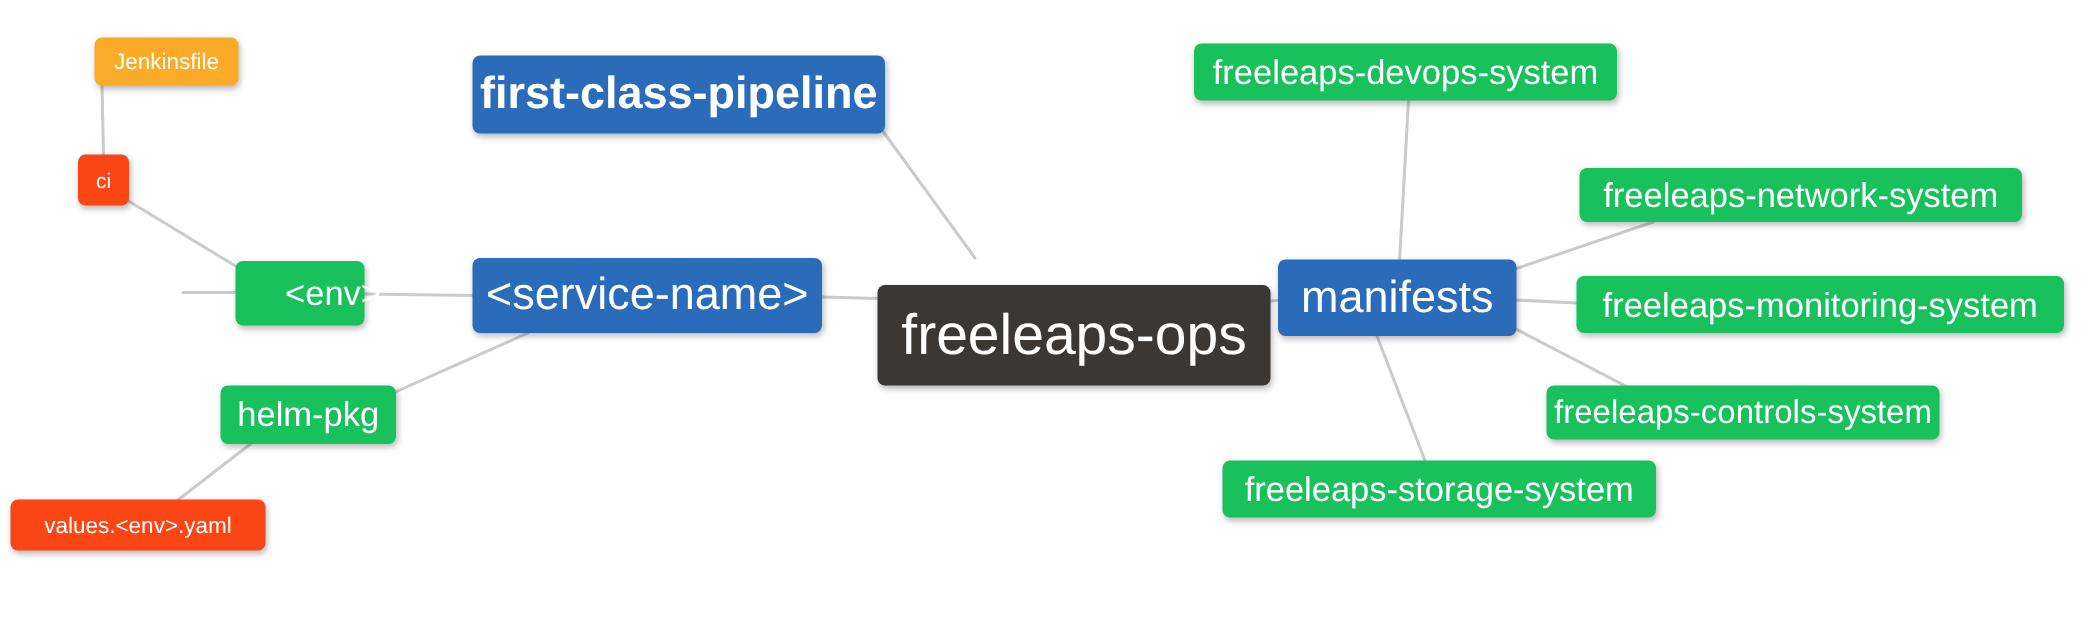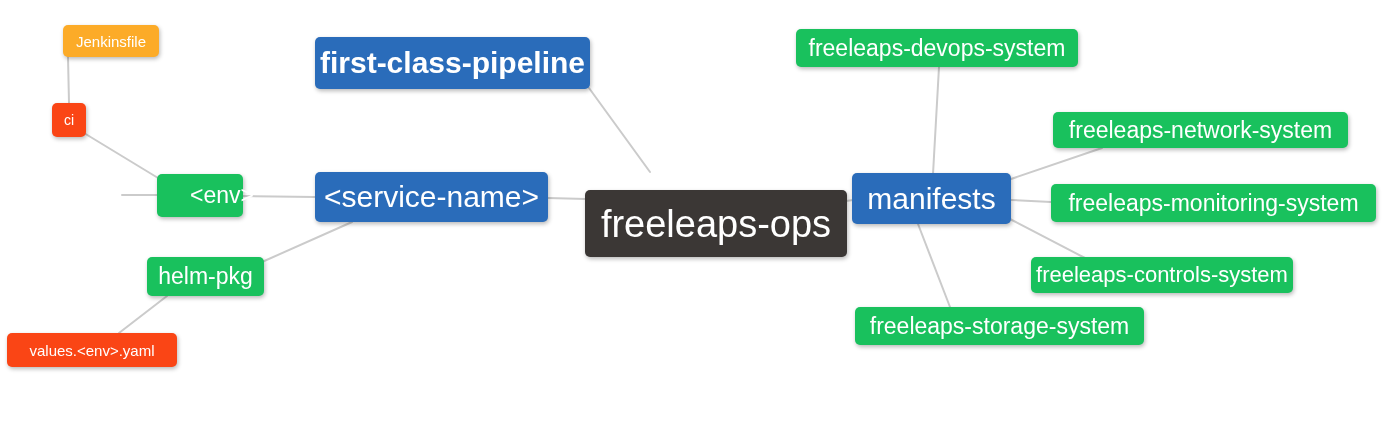--- a/index.html
+++ b/index.html
@@ -70,18 +70,18 @@
       <div class="node" style="left: 585px; top: 171px; width: 262px; height: 67px; font-size: 38px; background: rgb(59, 55, 53); color: rgb(255, 255, 255); margin-top: 19px;">freeleaps-ops</div>
       <div class="node" style="left: 315px; top: 37px; width: 275px; height: 52px; font-size: 30px; background: rgb(42, 108, 186); color: rgb(255, 255, 255); font-weight: bold;">first-class-pipeline</div>
       <div class="node" style="left: 315px; top: 172px; width: 233px; height: 50px; font-size: 30px; background: rgb(42, 108, 186); color: rgb(255, 255, 255);">&lt;service-name&gt;</div>
       <div class="node" style="left: 852px; top: 173px; width: 159px; height: 51px; font-size: 30px; background: rgb(42, 108, 186); color: rgb(255, 255, 255);">manifests</div>
       <div class="node" style="left: 157px; top: 174px; width: 86px; height: 43px; font-size: 23px; background: rgb(25, 193, 93); color: rgb(255, 255, 255); padding-left: 44px;">&lt;env&gt;</div>
       <div class="node" style="left: 147px; top: 257px; width: 117px; height: 39px; font-size: 23px; background: rgb(25, 193, 93); color: rgb(255, 255, 255);">helm-pkg</div>
       <div class="node" style="left: 796px; top: 29px; width: 282px; height: 38px; font-size: 23px; background: rgb(25, 193, 93); color: rgb(255, 255, 255);">freeleaps-devops-system</div>
       <div class="node" style="left: 1053px; top: 112px; width: 295px; height: 36px; font-size: 23px; background: rgb(25, 193, 93); color: rgb(255, 255, 255);">freeleaps-network-system</div>
       <div class="node" style="left: 1051px; top: 184px; width: 325px; height: 38px; font-size: 23px; background: rgb(25, 193, 93); color: rgb(255, 255, 255);">freeleaps-monitoring-system</div>
       <div class="node" style="left: 1031px; top: 257px; width: 262px; height: 36px; font-size: 22px; background: rgb(25, 193, 93); color: rgb(255, 255, 255);">freeleaps-controls-system</div>
-      <div class="node" style="left: 815px; top: 307px; width: 289px; height: 38px; font-size: 23px; background: rgb(25, 193, 93); color: rgb(255, 255, 255); margin-left: 40px;">freeleaps-storage-system</div>
+      <div class="node" style="left: 815px; top: 307px; width: 289px; height: 38px; font-size: 23px; background: rgb(25, 193, 93); color: rgb(255, 255, 255);">freeleaps-storage-system</div>
       <div class="node" style="left: 52px; top: 103px; width: 34px; height: 34px; font-size: 14px; background: rgb(250, 69, 21); color: rgb(255, 255, 255);">ci</div>
       <div class="node" style="left: 7px; top: 333px; width: 170px; height: 34px; font-size: 15px; background: rgb(250, 69, 21); color: rgb(255, 255, 255);">values.&lt;env&gt;.yaml</div>
       <div class="node" style="left: 19px; top: 25px; width: 96px; height: 32px; font-size: 15px; background: rgb(252, 171, 40); color: rgb(255, 255, 255); margin-left: 44px;">Jenkinsfile</div>
     </div>
 </div>
 
 </body></html>

